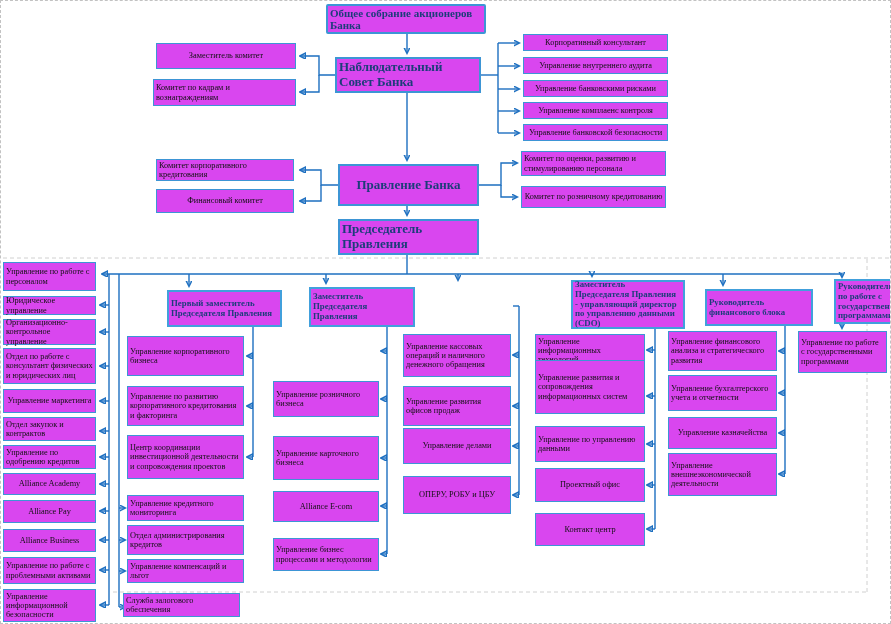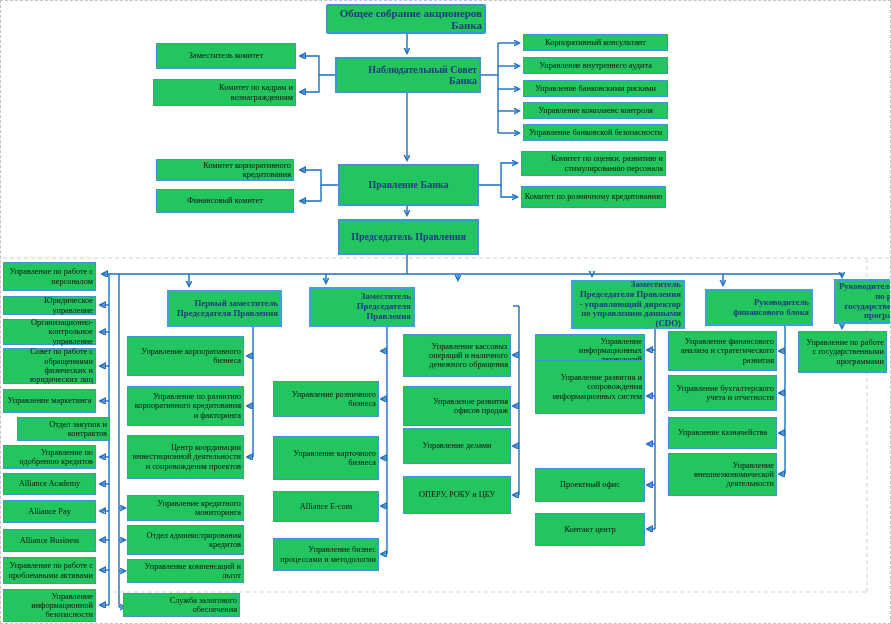--- a/index.html
+++ b/index.html
@@ -2,26 +2,26 @@
 <html><head>
 <meta charset="utf-8">
 <style>
   html,body{margin:0;padding:0;background:#fff;}
   #canvas{
     position:relative;width:891px;height:624px;box-sizing:border-box;
     background:#fff;border:1px dashed #c2c2c2;overflow:hidden;
     font-family:"Liberation Serif",serif;
   }
   .b{
-    position:absolute;box-sizing:border-box;border:1px solid #3d95d5;background:#22c55e;
-    display:flex;align-items:center;justify-content:center;text-align:right;
+    position:absolute;box-sizing:border-box;border:1px solid #3d95d5;background:#d946ef;
+    display:flex;align-items:center;justify-content:center;text-align:left;
     font-size:8.3px;line-height:1.12;color:#111;padding:1px 2px;
   }
   .hd{border:2px solid #41a0dc;font-weight:700;color:#1d3d7a;font-size:8.8px;margin-left:36px;}
-  .tp{border:2px solid #3d95d5;font-weight:700;color:#1d3d7a;font-size:10px;}
+  .tp{border:2px solid #3d95d5;font-weight:700;color:#1d3d7a;font-size:13px;}
   .big{font-size:11px;border-radius:2px;}
   svg.wires{position:absolute;left:0;top:0;width:891px;height:624px;pointer-events:none;}
   svg.wires path{fill:none;stroke:#1d6fc0;stroke-width:1.4;}
   svg.wires path.dash{stroke:#d0d0d0;stroke-width:1;stroke-dasharray:4 3;}
 </style>
 </head>
 <body>
 
 <div id="canvas">
 
@@ -131,23 +131,23 @@
   <div class="b tp" style="left:337px;top:163px;width:141px;height:42px">Правление Банка</div>
   <div class="b" style="left:155px;top:158px;width:138px;height:22px">Комитет корпоративного кредитования</div>
   <div class="b" style="left:155px;top:188px;width:138px;height:24px">Финансовый комитет</div>
   <div class="b" style="left:520px;top:150px;width:145px;height:25px">Комитет по оценки, развитию и стимулированию персонала</div>
   <div class="b" style="left:520px;top:185px;width:145px;height:22px">Комитет по розничному кредитованию</div>
   <div class="b tp" style="left:337px;top:218px;width:141px;height:36px">Председатель Правления</div>
 
   <div class="b" style="left:2px;top:261px;width:93px;height:29px">Управление по работе с персоналом</div>
   <div class="b" style="left:2px;top:295px;width:93px;height:19px">Юридическое управление</div>
   <div class="b" style="left:2px;top:318px;width:93px;height:26px">Организационно-контрольное управление</div>
-  <div class="b" style="left:2px;top:347px;width:93px;height:36px">Совет по работе с обращениями физических и юридических лиц</div>
+  <div class="b" style="left:2px;top:347px;width:93px;height:36px">Отдел по работе с консультант физических и юридических лиц</div>
   <div class="b" style="left:2px;top:388px;width:93px;height:24px">Управление маркетинга</div>
-  <div class="b" style="left:16px;top:416px;width:93px;height:24px">Отдел закупок и контрактов</div>
+  <div class="b" style="left:2px;top:416px;width:93px;height:24px">Отдел закупок и контрактов</div>
   <div class="b" style="left:2px;top:444px;width:93px;height:24px">Управление по одобрению кредитов</div>
   <div class="b" style="left:2px;top:472px;width:93px;height:22px">Alliance Academy</div>
   <div class="b" style="left:2px;top:499px;width:93px;height:23px">Alliance Pay</div>
   <div class="b" style="left:2px;top:528px;width:93px;height:23px">Alliance Business</div>
   <div class="b" style="left:2px;top:556px;width:93px;height:27px">Управление по работе с проблемными активами</div>
   <div class="b" style="left:2px;top:588px;width:93px;height:33px">Управление информационной безопасности</div>
 
   <div class="b hd" style="left:130px;top:289px;width:115px;height:37px">Первый заместитель Председателя Правления</div>
   <div class="b" style="left:126px;top:335px;width:117px;height:40px">Управление корпоративного бизнеса</div>
   <div class="b" style="left:126px;top:385px;width:117px;height:40px">Управление по развитию корпоративного кредитования и факторинга</div>
@@ -164,20 +164,21 @@
   <div class="b" style="left:272px;top:537px;width:106px;height:33px">Управление бизнес процессами и методологии</div>
 
   <div class="b" style="left:402px;top:333px;width:108px;height:43px">Управление кассовых операций и наличного денежного обращения</div>
   <div class="b" style="left:402px;top:385px;width:108px;height:40px">Управление развития офисов продаж</div>
   <div class="b" style="left:402px;top:427px;width:108px;height:36px">Управление делами</div>
   <div class="b" style="left:402px;top:475px;width:108px;height:38px">ОПЕРУ, РОБУ и ЦБУ</div>
 
   <div class="b hd" style="left:534px;top:279px;width:114px;height:49px">Заместитель Председателя Правления - управляющий директор по управлению данными (CDO)</div>
   <div class="b" style="left:534px;top:333px;width:110px;height:33px">Управление информационных технологий</div>
   <div class="b" style="left:534px;top:359px;width:110px;height:54px">Управление развития и сопровождения информационных систем</div>
+  <div class="b" style="left:534px;top:425px;width:110px;height:36px">Управление по управлению данными</div>
   <div class="b" style="left:534px;top:467px;width:110px;height:34px">Проектный офис</div>
   <div class="b" style="left:534px;top:512px;width:110px;height:33px">Контакт центр</div>
 
   <div class="b hd" style="left:668px;top:288px;width:108px;height:37px">Руководитель финансового блока</div>
   <div class="b" style="left:667px;top:330px;width:109px;height:40px">Управление финансового анализа и стратегического развития</div>
   <div class="b" style="left:667px;top:374px;width:109px;height:36px">Управление бухгалтерского учета и отчетности</div>
   <div class="b" style="left:667px;top:416px;width:109px;height:32px">Управление казначейства</div>
   <div class="b" style="left:667px;top:452px;width:109px;height:43px">Управление внешнеэкономической деятельности</div>
 
   <div class="b hd" style="left:797px;top:278px;width:89px;height:45px">Руководитель блока по работе с государственными программами</div>

